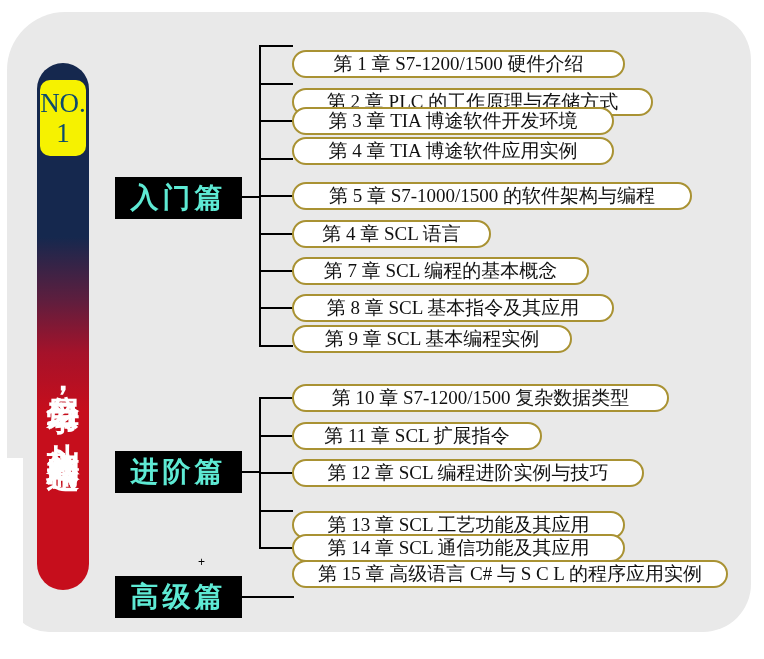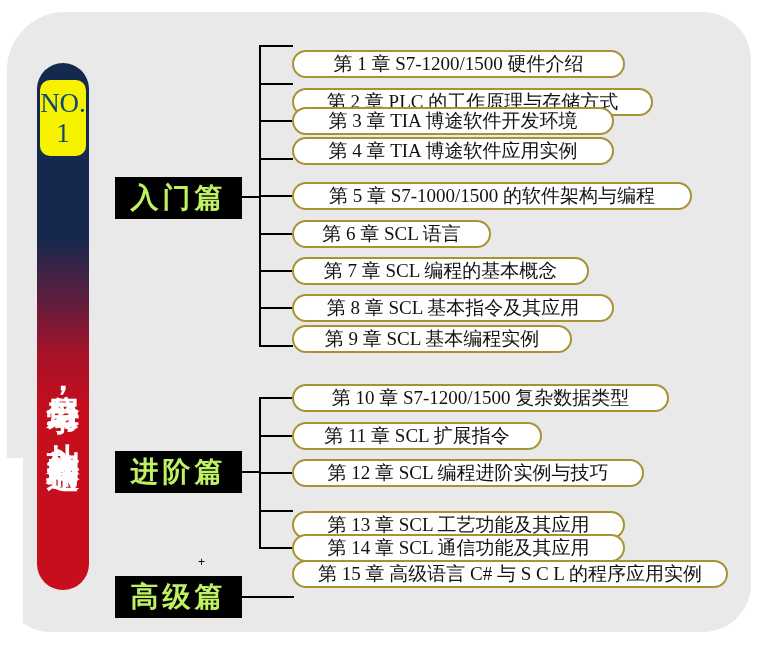--- a/index.html
+++ b/index.html
@@ -21,21 +21,21 @@
          font-family:"Liberation Serif","DejaVu Serif",serif;color:#0c4a6e;}
   .badge .l1{font-size:27px;line-height:30px;}
   .badge .l2{font-size:27px;line-height:30px;}
   .slogan{position:absolute;left:0;top:108px;width:52px;height:462px;
           display:flex;align-items:center;justify-content:center;
           writing-mode:vertical-rl;text-orientation:upright;
           color:#ffffff;font-weight:bold;font-size:33px;line-height:52px;letter-spacing:3px;}
 
   
   .cat{position:absolute;left:115px;width:127px;height:42px;background:#000000;
-       color:#bef264;display:flex;align-items:center;justify-content:center;
+       color:#5eead4;display:flex;align-items:center;justify-content:center;
        font-size:28px;font-weight:bold;letter-spacing:4px;}
   .cat.g1{top:177px;}
   .cat.g2{top:451px;}
   .cat.g3{top:576px;}
 
   
   .hline,.vline{position:absolute;background:#000000;}
   .hline{height:2px;}
   .vline{width:2px;}
 
@@ -86,21 +86,21 @@
 <div class="hline" style="left:259px;top:510px;width:34px;"></div>
 <div class="hline" style="left:259px;top:547px;width:34px;"></div>
 
 <div class="hline" style="left:242px;top:596px;width:52px;"></div>
 
 <div class="pill" style="top:20px;width:333px;margin-top:30px;">第 1 章 S7-1200/1500 硬件介绍</div>
 <div class="pill" style="top:88px;width:361px;">第 2 章 PLC 的工作原理与存储方式</div>
 <div class="pill" style="top:107px;width:322px;">第 3 章 TIA 博途软件开发环境</div>
 <div class="pill" style="top:128px;width:322px;margin-top:9px;">第 4 章 TIA 博途软件应用实例</div>
 <div class="pill" style="top:182px;width:400px;">第 5 章 S7-1000/1500 的软件架构与编程</div>
-<div class="pill" style="top:220px;width:199px;">第 6 章 SCL 语言</div>
+<div class="pill" style="top:220px;width:199px;">第 4 章 SCL 语言</div>
 <div class="pill" style="top:257px;width:297px;">第 7 章 SCL 编程的基本概念</div>
 <div class="pill" style="top:294px;width:322px;text-align:center;">第 8 章 SCL 基本指令及其应用</div>
 <div class="pill" style="top:325px;width:280px;">第 9 章 SCL 基本编程实例</div>
 
 <div class="pill" style="top:384px;width:377px;">第 10 章 S7-1200/1500 复杂数据类型</div>
 <div class="pill" style="top:422px;width:250px;">第 11 章 SCL 扩展指令</div>
 <div class="pill" style="top:459px;width:352px;">第 12 章 SCL 编程进阶实例与技巧</div>
 <div class="pill" style="top:497px;width:333px;margin-top:14px;">第 13 章 SCL 工艺功能及其应用</div>
 <div class="pill" style="top:534px;width:333px;">第 14 章 SCL 通信功能及其应用</div>
 

